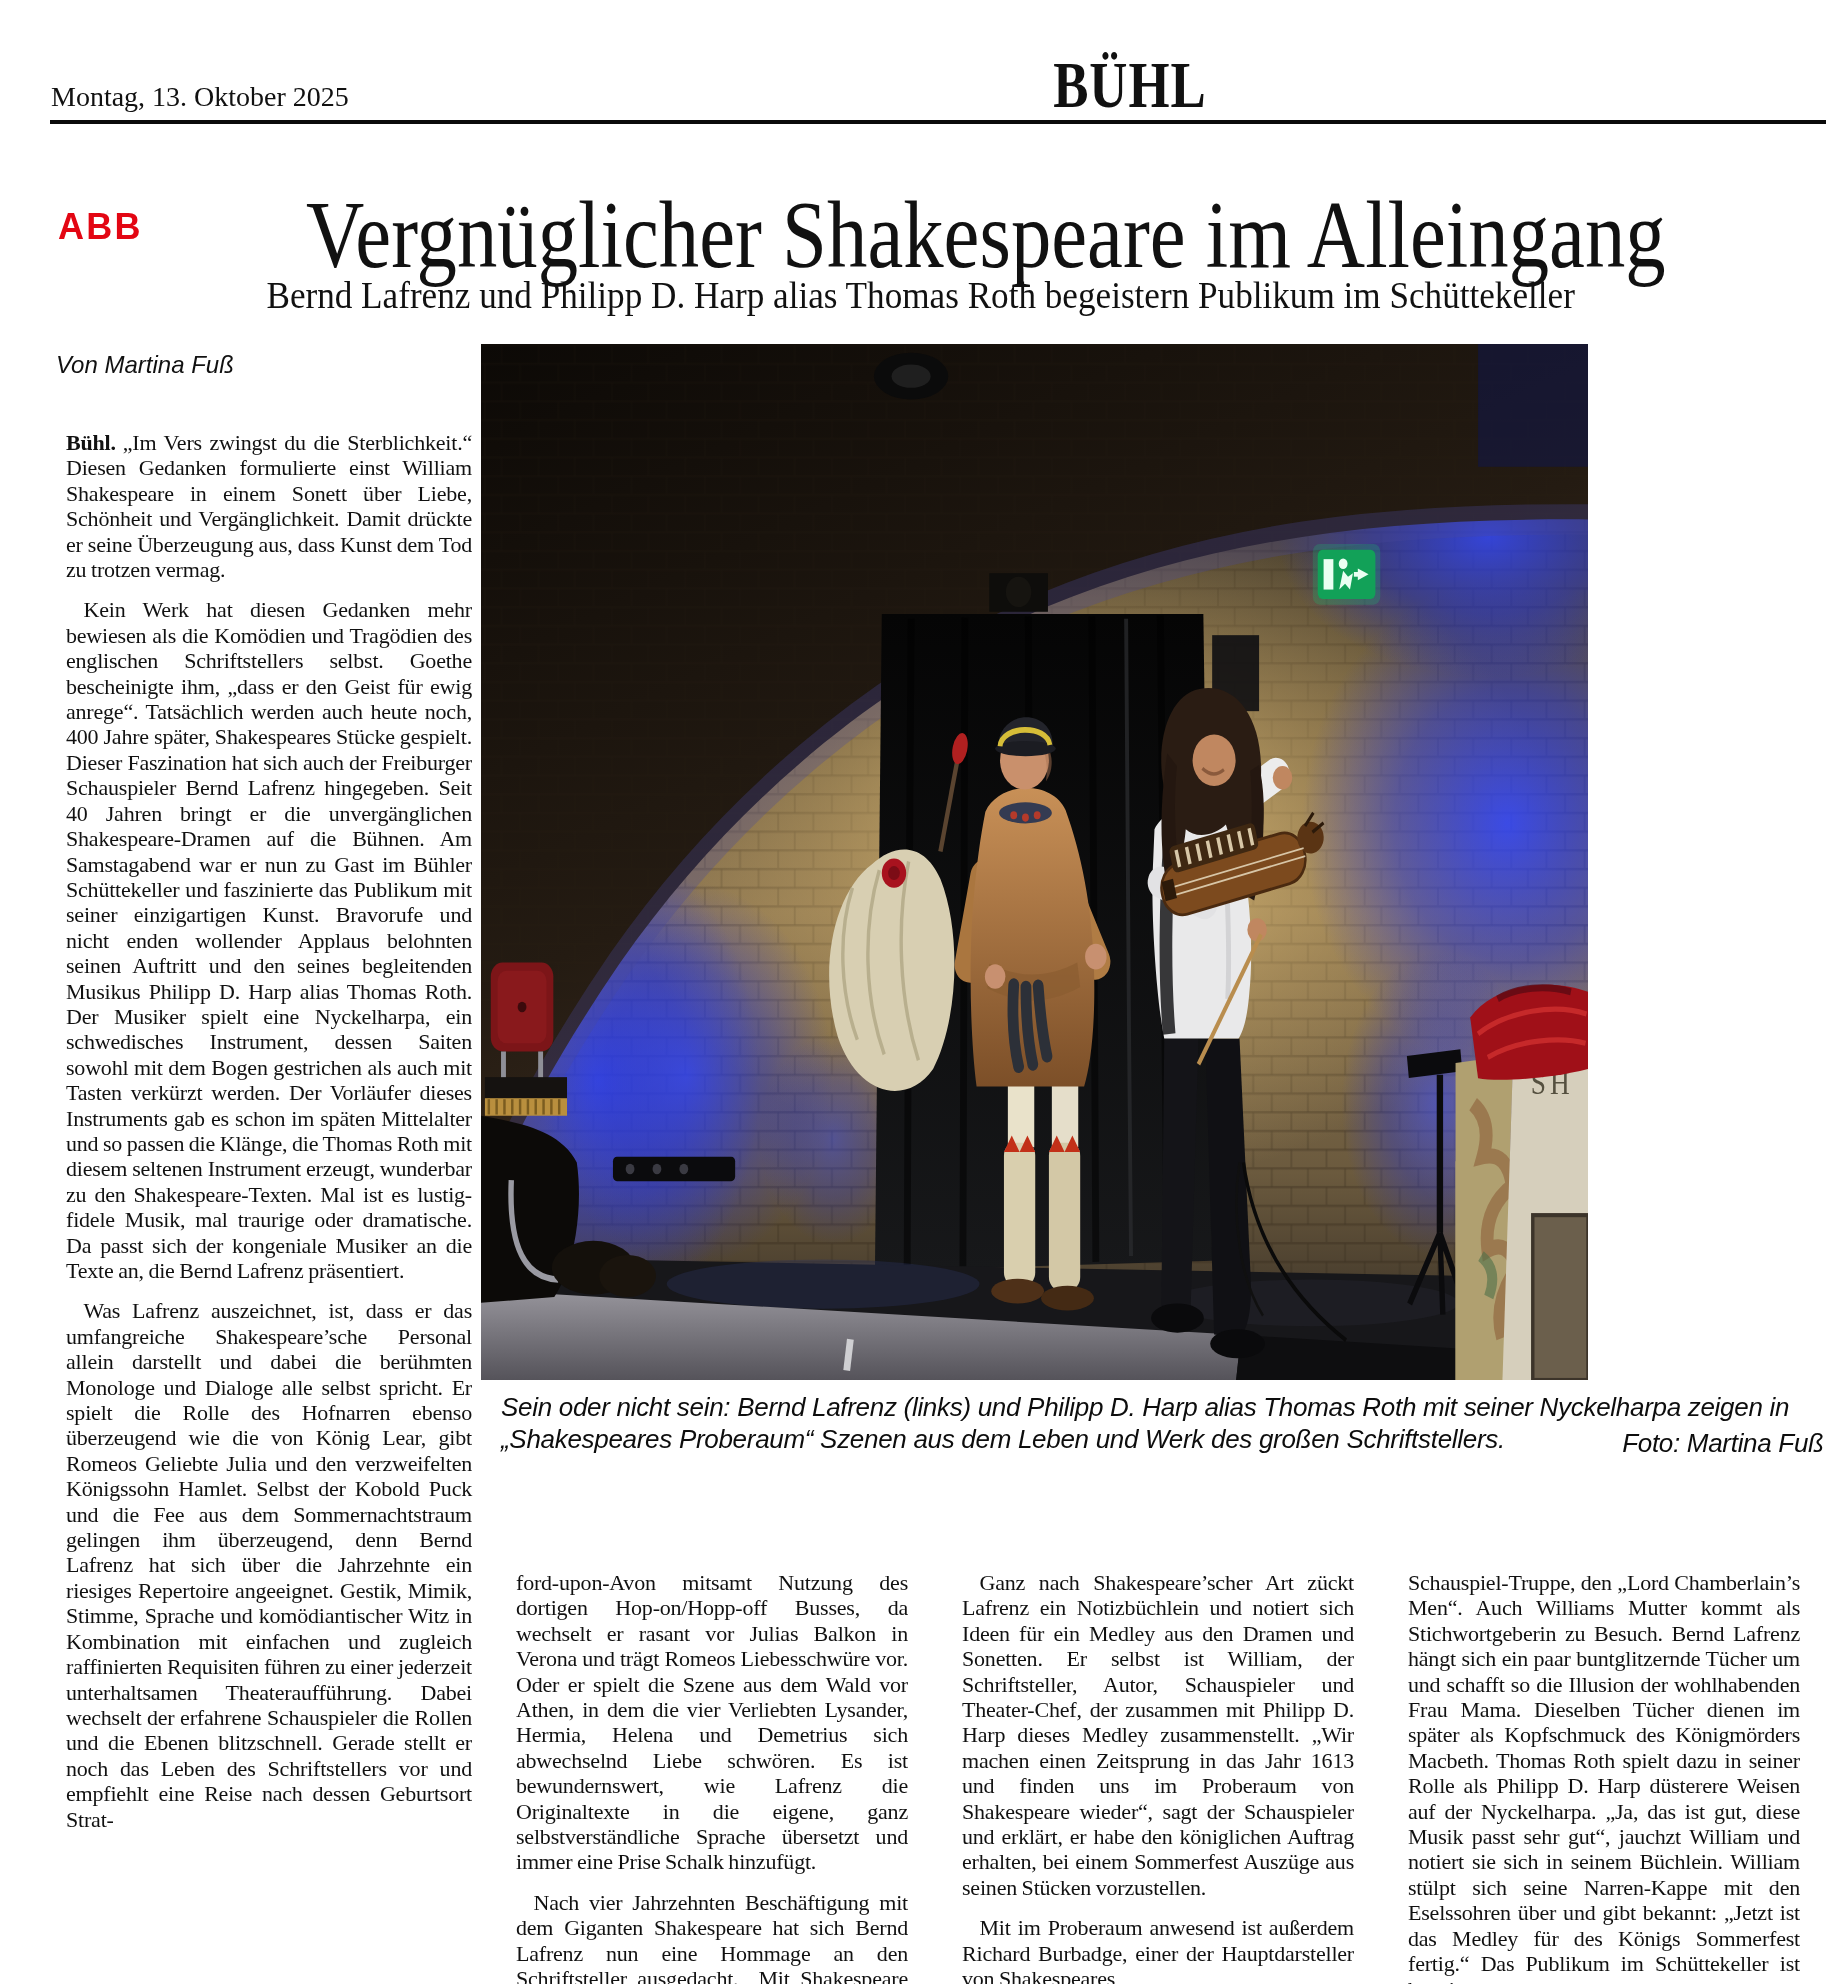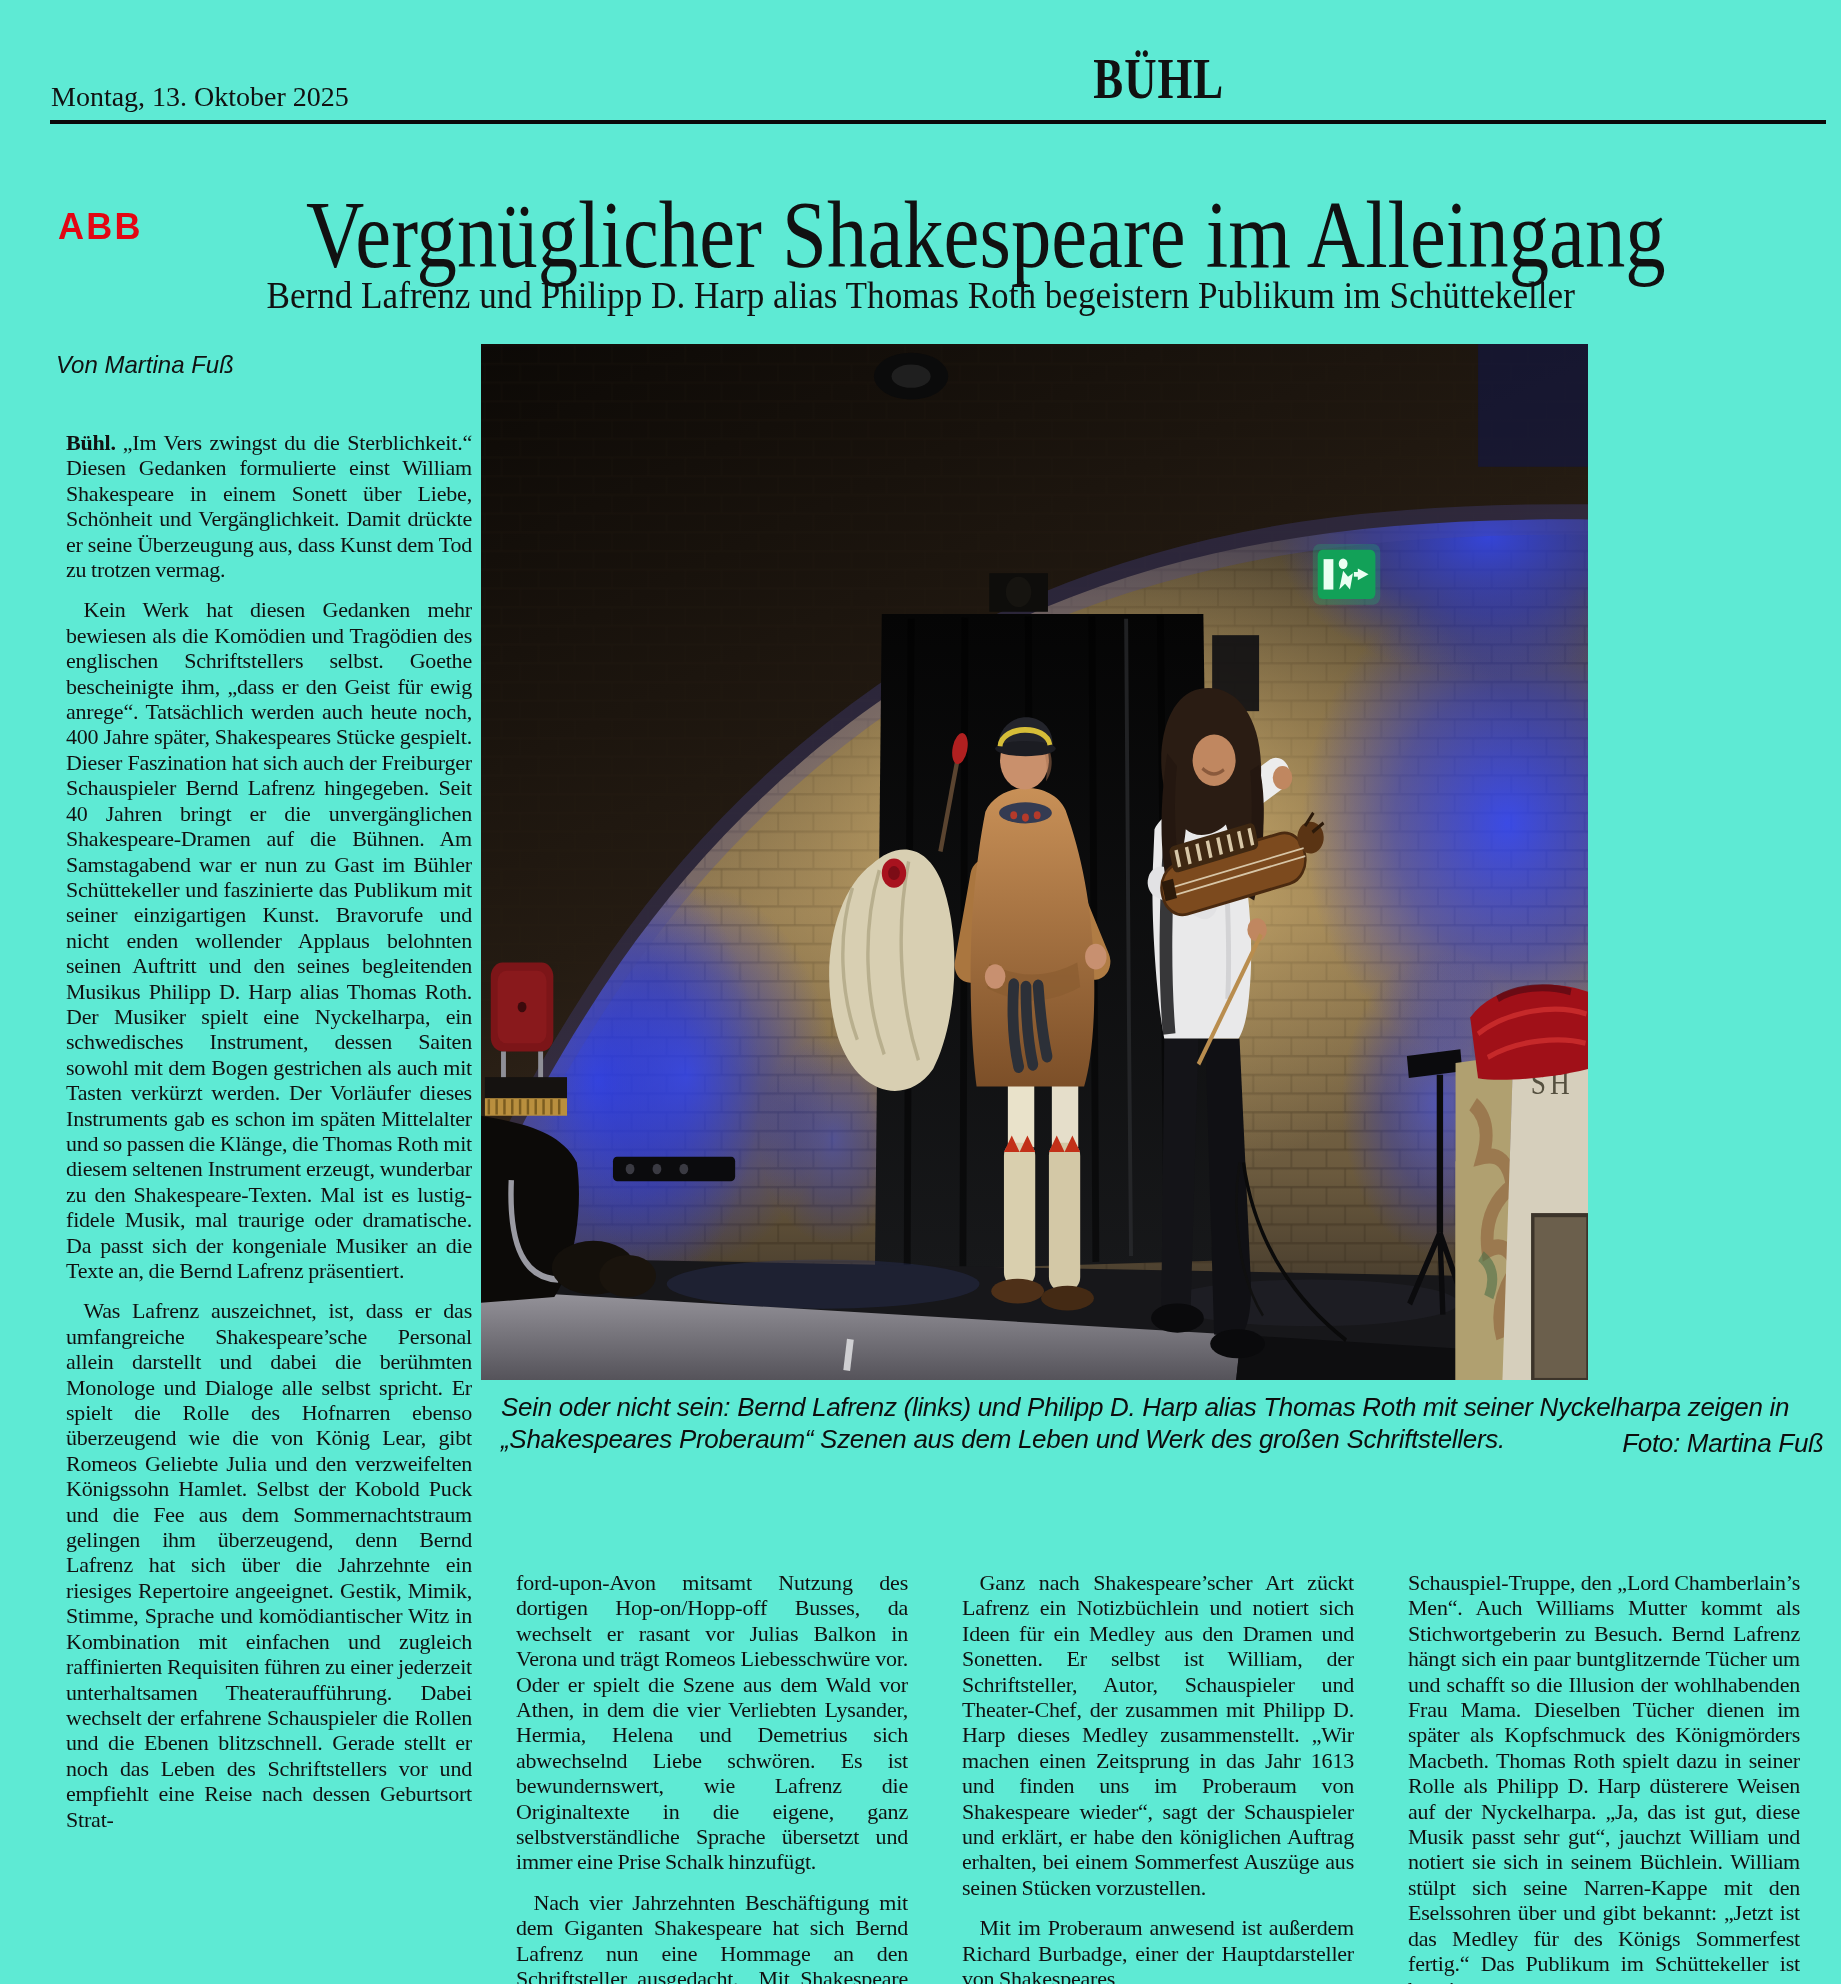--- a/index.html
+++ b/index.html
@@ -1,22 +1,22 @@
 <!DOCTYPE html>
 <html lang="de" style="font-size:9.4px"><head>
 <meta charset="utf-8">
 <style>
   html,body{margin:0;padding:0;background:#e8e8e8;}
-  .page{position:relative;width:1841px;height:1985px;background:#5eead4;color:#111;
+  .page{position:relative;width:1841px;height:1985px;background:#ffffff;color:#111;
         font-family:"Liberation Serif",serif;overflow:hidden;}
   .cx{display:inline-block;transform-origin:50% 50%;}
 
   .date{position:absolute;left:51px;top:81px;font-size:28px;white-space:nowrap;}
-  .section-title{position:absolute;left:983px;top:47px;width:351px;text-align:center;
-    font-size:56px;font-weight:bold;letter-spacing:1.2px;}
+  .section-title{position:absolute;left:954px;top:47px;width:351px;text-align:center;
+    font-size:66px;font-weight:bold;letter-spacing:1.2px;}
   .section-title .cx{transform:scaleX(.8);}
   .rule{position:absolute;left:50px;top:120px;width:1776px;height:3.5px;background:#0a0a0a;}
 
   .kicker{position:absolute;left:58px;top:206px;font-family:"Liberation Sans",sans-serif;
     font-weight:bold;font-size:36px;letter-spacing:2.3px;color:#e30613;}
   .headline{position:absolute;left:140px;top:182px;width:1684px;text-align:center;
     font-size:95px;line-height:1.05;white-space:nowrap;}
   .headline .cx{transform:scaleX(.85);}
   .subhead{position:absolute;left:64px;top:274px;width:1714px;text-align:center;
     font-size:37px;white-space:nowrap;}

